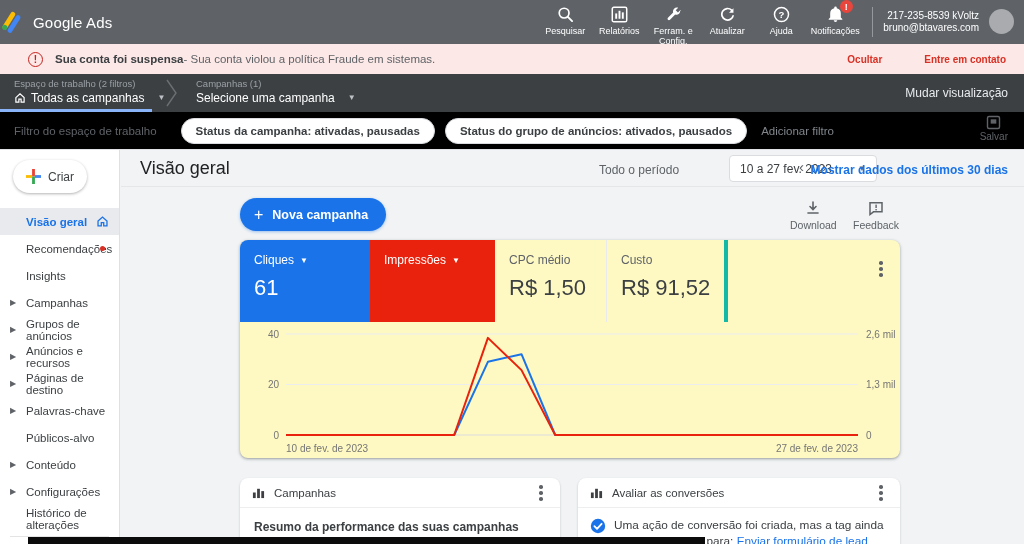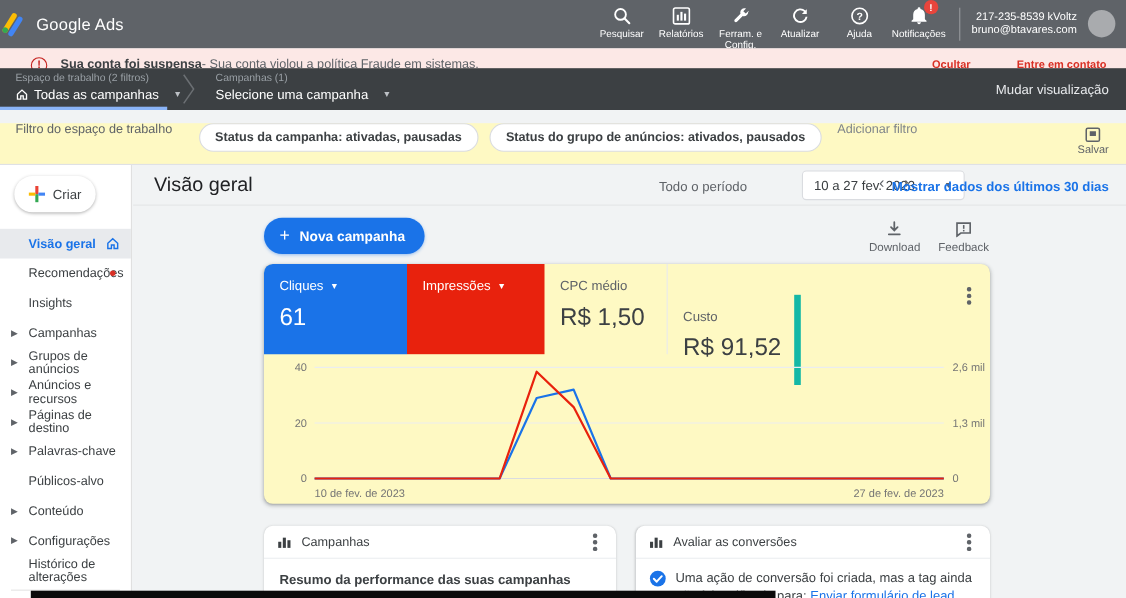--- a/index.html
+++ b/index.html
@@ -21,31 +21,31 @@
 
   
   .banner { position:absolute; top:44px; left:0; width:1024px; height:30px; background:#fce8e6; display:flex; align-items:center; font-size:11.5px; }
   .banner-icon { width:15px; height:15px; border:1.6px solid #c5221f; border-radius:50%; color:#c5221f; font-weight:bold; font-size:10px; display:flex; align-items:center; justify-content:center; margin:0 12px 0 28px; }
   .banner-title { color:#3c4043; font-weight:bold; }
   .banner-msg { color:#5f6368; }
   .banner-links { position:absolute; right:18px; display:flex; gap:42px; }
   .banner-link { color:#d93025; font-weight:bold; font-size:10px; cursor:pointer; }
 
   
-  .wsbar { position:absolute; top:62px; left:0; width:1024px; height:38px; background:#3c4043; }
+  .wsbar { position:absolute; top:74px; left:0; width:1024px; height:38px; background:#3c4043; }
   .ws-group { position:absolute; top:4px; display:flex; flex-direction:column; }
   .ws-label { color:#9aa0a6; font-size:9.5px; line-height:12px; }
   .ws-value-row { display:flex; align-items:center; gap:5px; color:#fff; font-size:12px; font-weight:normal; line-height:16px;justify-content:center; }
   .ws-caret { color:#bdc1c6; font-size:8px; margin-left:8px; }
   .ws-underline { position:absolute; bottom:0; left:0; width:152px; height:3px; background:#8ab4f8; }
   .ws-sep { position:absolute; left:166px; top:5px; }
   .ws-change { position:absolute; right:16px; top:12px; color:#e8eaed; font-size:12px; cursor:pointer; }
 
   
-  .filterbar { position:absolute; top:112px; left:0; width:1024px; height:38px; background:#fef9c3; border-bottom:1px solid #dfe1e5; display:flex; }
+  .filterbar { position:absolute; top:112px; left:0; width:1024px; height:38px; background:#000000; border-bottom:1px solid #dfe1e5; display:flex; align-items:center; }
   .fb-label { color:#5f6368; font-size:11.5px; margin:0 24px 0 14px; }
   .chip { border:1px solid #dadce0; border-radius:14px; height:26px; display:flex; align-items:center; padding:12px 14px; font-size:11.5px; color:#3c4043; font-weight:bold; margin-right:10px; background:#fff; cursor:pointer; }
   .fb-add { color:#80868b; font-size:11.5px; margin-left:4px; cursor:pointer; }
   .fb-save { position:absolute; right:16px; top:3px; display:flex; flex-direction:column; align-items:center; cursor:pointer; }
   .fb-save .lbl { font-size:10px; color:#5f6368; margin-top:1px; }
 
   
   .sidebar { position:absolute; top:150px; left:0; width:120px; height:394px; background:#fff; border-right:1px solid #e0e0e0; }
   .create-btn { position:absolute; top:10px; left:13px; width:74px; height:33px; border-radius:17px; background:#fff; box-shadow:0 1px 3px rgba(0,0,0,.3); display:flex; align-items:center; justify-content:center; gap:7px; font-size:12px; color:#3c4043; cursor:pointer; }
   .side-list { position:absolute; top:58px; left:0; width:100%; }
@@ -76,21 +76,21 @@
   .tile { position:absolute; top:0; height:82px; padding:13px 0 0 14px; }
   .tile .t-label { font-size:12px; display:flex; align-items:center; gap:6px; }
   .tile .t-caret { font-size:8px; }
   .tile .t-value { font-size:22px; margin-top:8px; }
   .tile-colored { color:#fff; cursor:pointer; }
   .tile-0 { left:0; width:130px; border-top-left-radius:8px; }
   .tile-1 { left:130px; width:125px; }
   .tile-2 { left:255px; width:112px; border-right:1px solid #e8eaed; }
   .tile-2 .t-label, .tile-3 .t-label { color:#5f6368; }
   .tile-2 .t-value, .tile-3 .t-value { color:#3c4043; }
-  .tile-3 { left:367px; width:121px; border-right:6px solid #14b8a6;margin-top:28px; }
+  .tile-3 { left:367px; width:121px; border-right:4px solid #14b8a6; }
   .kebab { position:absolute; right:10px; top:18px; width:18px; height:22px; display:flex; flex-direction:column; align-items:center; justify-content:center; gap:2.5px; cursor:pointer; }
   .kebab i { width:3.5px; height:3.5px; border-radius:50%; background:#5f6368; }
   .ov-chart { position:absolute; top:82px; left:0; }
 
   
   .mini-card { position:absolute; top:478px; background:#fff; border-radius:8px 8px 0 0; box-shadow:0 1px 2px rgba(60,64,67,.3); height:66px; overflow:hidden; }
   .mc-left { left:240px; width:320px; }
   .mc-right { left:578px; width:322px; }
   .mc-head { height:30px; display:flex; align-items:center; gap:9px; padding:0 12px; border-bottom:1px solid #eceef0; position:relative; }
   .mc-title { font-size:11.5px; color:#3c4043; }

